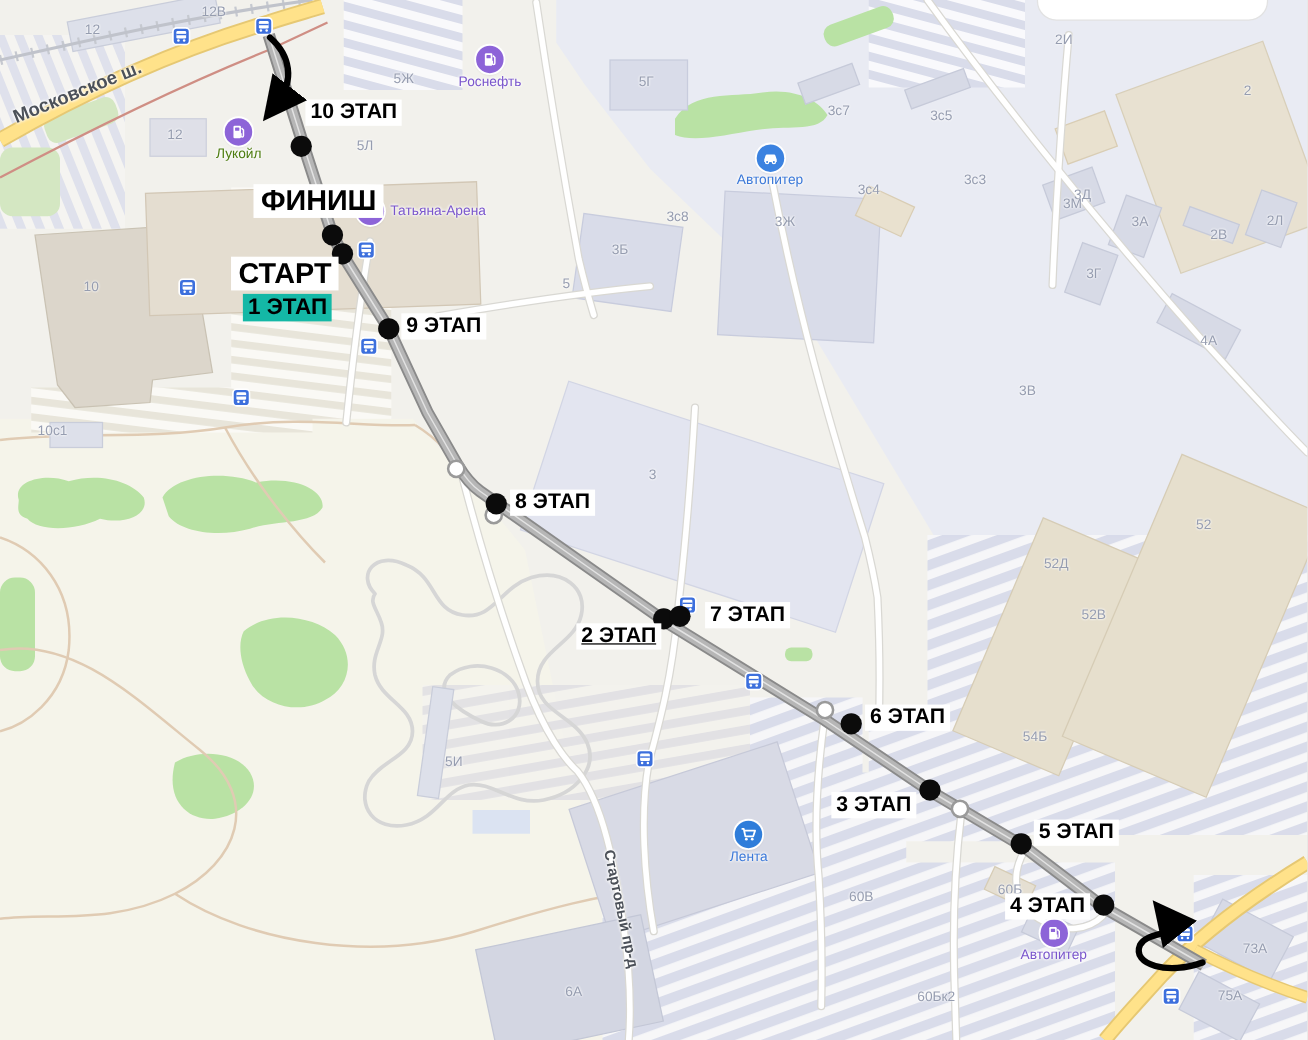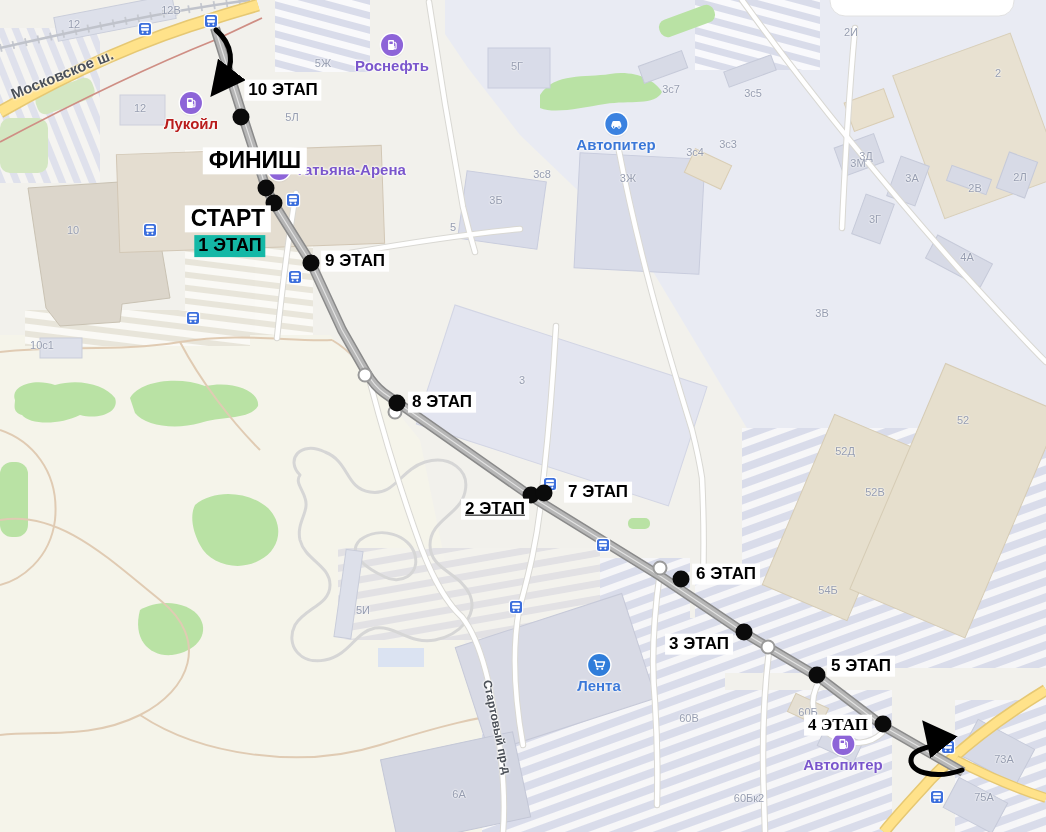--- a/index.html
+++ b/index.html
@@ -13,21 +13,21 @@
       text-shadow:0 0 2px #fff,0 0 2px #fff;}
   .street-label{color:#4c5159;font-weight:bold;white-space:nowrap;
       text-shadow:0 0 2px #fff,0 0 3px #fff,0 0 3px #fff;}
   .junction{width:11px;height:11px;border-radius:50%;background:#fff;border:2.5px solid #9a9a9a;}
   .bus-stop{width:15px;height:15px;}
   .bus-stop svg{display:block;}
   .poi{text-align:center;}
   .poi-icon{width:22px;height:22px;border-radius:50%;margin:0 auto;
       box-shadow:0 0 0 1.5px #fff,0 1px 2px rgba(0,0,0,.25);
       display:flex;align-items:center;justify-content:center;}
-  .poi-label{display:block;font-size:15px;font-weight:bold;margin-top:1px;white-space:nowrap;
+  .poi-label{display:block;font-size:11px;font-weight:normal;margin-top:1px;white-space:nowrap;
       text-shadow:0 0 2px #fff,0 0 3px #fff,0 0 3px #fff;}
   .poi.side{display:flex;align-items:center;gap:5px;text-align:left;}
   .poi.side .poi-label{margin-top:0;}
   .stage-dot{width:17px;height:17px;border-radius:50%;background:#0b0b0b;z-index:20;}
   .chip{background:#fff;color:#000;font-weight:bold;font-size:17px;line-height:1.1;
       padding:1px 4px;white-space:nowrap;z-index:25;}
   .chip.big{font-size:23px;padding:1px 6px;}
   .chip.mid{font-size:18px;}
 </style>
 </head>
@@ -208,30 +208,30 @@
       <div class="bldg-label" style="left: 323px; top: 63px;">5Ж</div>
       <div class="bldg-label" style="left: 292px; top: 117px;">5Л</div>
       <div class="bldg-label" style="left: 517px; top: 66px;">5Г</div>
       <div class="bldg-label" style="left: 453px; top: 227px;">5</div>
       <div class="bldg-label" style="left: 496px; top: 200px;">3Б</div>
       <div class="bldg-label" style="left: 542px; top: 174px;">3с8</div>
       <div class="bldg-label" style="left: 628px; top: 178px;">3Ж</div>
       <div class="bldg-label" style="left: 671px; top: 89px;">3с7</div>
       <div class="bldg-label" style="left: 753px; top: 93px;">3с5</div>
       <div class="bldg-label" style="left: 695px; top: 152px;">3с4</div>
-      <div class="bldg-label" style="left: 728px; top: 144px;">3с3</div>
+      <div class="bldg-label" style="left: 780px; top: 144px;">3с3</div>
       <div class="bldg-label" style="left: 866px; top: 112px; margin-top: 44px;">3Д</div>
       <div class="bldg-label" style="left: 858px; top: 163px;">3М</div>
       <div class="bldg-label" style="left: 912px; top: 178px;">3А</div>
       <div class="bldg-label" style="left: 875px; top: 219px;">3Г</div>
       <div class="bldg-label" style="left: 851px; top: 32px;">2И</div>
       <div class="bldg-label" style="left: 998px; top: 73px;">2</div>
       <div class="bldg-label" style="left: 975px; top: 188px;">2В</div>
       <div class="bldg-label" style="left: 1020px; top: 177px;">2Л</div>
-      <div class="bldg-label" style="left: 967px; top: 257px;">4А</div>
+      <div class="bldg-label" style="left: 967px; top: 273px;">4А</div>
       <div class="bldg-label" style="left: 822px; top: 313px;">3В</div>
       <div class="bldg-label" style="left: 963px; top: 420px; text-align: center;">52</div>
       <div class="bldg-label" style="left: 845px; top: 451px;">52Д</div>
       <div class="bldg-label" style="left: 875px; top: 492px;">52В</div>
       <div class="bldg-label" style="left: 828px; top: 590px;">54Б</div>
       <div class="bldg-label" style="left: 363px; top: 610px;">5И</div>
       <div class="bldg-label" style="left: 522px; top: 380px;">3</div>
       <div class="bldg-label" style="left: 689px; top: 718px;">60В</div>
       <div class="bldg-label" style="left: 808px; top: 712px;">60Б</div>
       <div class="bldg-label" style="left: 749px; top: 798px;">60Бк2</div>
@@ -344,21 +344,21 @@
         </svg>
       </div>
       <div class="poi" style="left: 191px; top: 112px;">
         <div class="poi-icon" style="background: rgb(141, 100, 216);">
           <svg width="14" height="14" viewBox="0 0 14 14">
             <rect x="3" y="2" width="6" height="10" rx="1" fill="#fff"></rect>
             <rect x="4.3" y="3.5" width="3.4" height="2.6" rx="0.5" fill="#8d64d8"></rect>
             <path d="M9.5,4 L11,5.5 L11,10 a1,1 0 0 1 -2,0 L9,8" fill="none" stroke="#fff" stroke-width="1.2"></path>
           </svg>
         </div>
-        <span class="poi-label" style="color: #b91c1c;">Лукойл</span>
+        <span class="poi-label" style="color: #4d7c0f;">Лукойл</span>
       </div>
       <div class="poi" style="left: 392px; top: 54px;">
         <div class="poi-icon" style="background: rgb(141, 100, 216);">
           <svg width="14" height="14" viewBox="0 0 14 14">
             <rect x="3" y="2" width="6" height="10" rx="1" fill="#fff"></rect>
             <rect x="4.3" y="3.5" width="3.4" height="2.6" rx="0.5" fill="#8d64d8"></rect>
             <path d="M9.5,4 L11,5.5 L11,10 a1,1 0 0 1 -2,0 L9,8" fill="none" stroke="#fff" stroke-width="1.2"></path>
           </svg>
         </div>
         <span class="poi-label" style="color: rgb(122, 86, 204);">Роснефть</span>
@@ -418,21 +418,21 @@
       <div class="chip " style="left: 495px; top: 509px; background: rgb(255, 255, 255); text-decoration: underline;">2 ЭТАП</div>
       <div class="stage-dot" style="left: 544px; top: 493px; background: rgb(11, 11, 11);"></div>
       <div class="chip " style="left: 598px; top: 492px; background: rgb(255, 255, 255);">7 ЭТАП</div>
       <div class="stage-dot" style="left: 681px; top: 579px; background: rgb(11, 11, 11);"></div>
       <div class="chip " style="left: 726px; top: 574px; background: rgb(255, 255, 255);">6 ЭТАП</div>
       <div class="stage-dot" style="left: 744px; top: 632px; background: rgb(11, 11, 11);"></div>
       <div class="chip " style="left: 699px; top: 644px; background: rgb(255, 255, 255);">3 ЭТАП</div>
       <div class="stage-dot" style="left: 817px; top: 675px; background: rgb(11, 11, 11);"></div>
       <div class="chip " style="left: 861px; top: 666px; background: rgb(255, 255, 255);">5 ЭТАП</div>
       <div class="stage-dot" style="left: 883px; top: 724px; background: rgb(11, 11, 11);"></div>
-      <div class="chip " style="left: 838px; top: 725px; background: rgb(255, 255, 255); font-family: Liberation Serif, serif;">4 ЭТАП</div>
+      <div class="chip " style="left: 838px; top: 725px; background: rgb(255, 255, 255);">4 ЭТАП</div>
     </div>
 
 <svg id="arrows" width="1046" height="832" viewBox="0 0 1046 832">
   <path d="M216,30 C232,44 236,64 222,82" fill="none" stroke="#000" stroke-width="5" stroke-linecap="round" marker-end="url(#ah)"></path>
   <path d="M962,770 C935,780 905,772 912,756 C918,744 946,750 934,735" fill="none" stroke="#000" stroke-width="5" stroke-linecap="round" marker-end="url(#ah)"></path>
 </svg>
 
 </div>
 
 </body></html>

